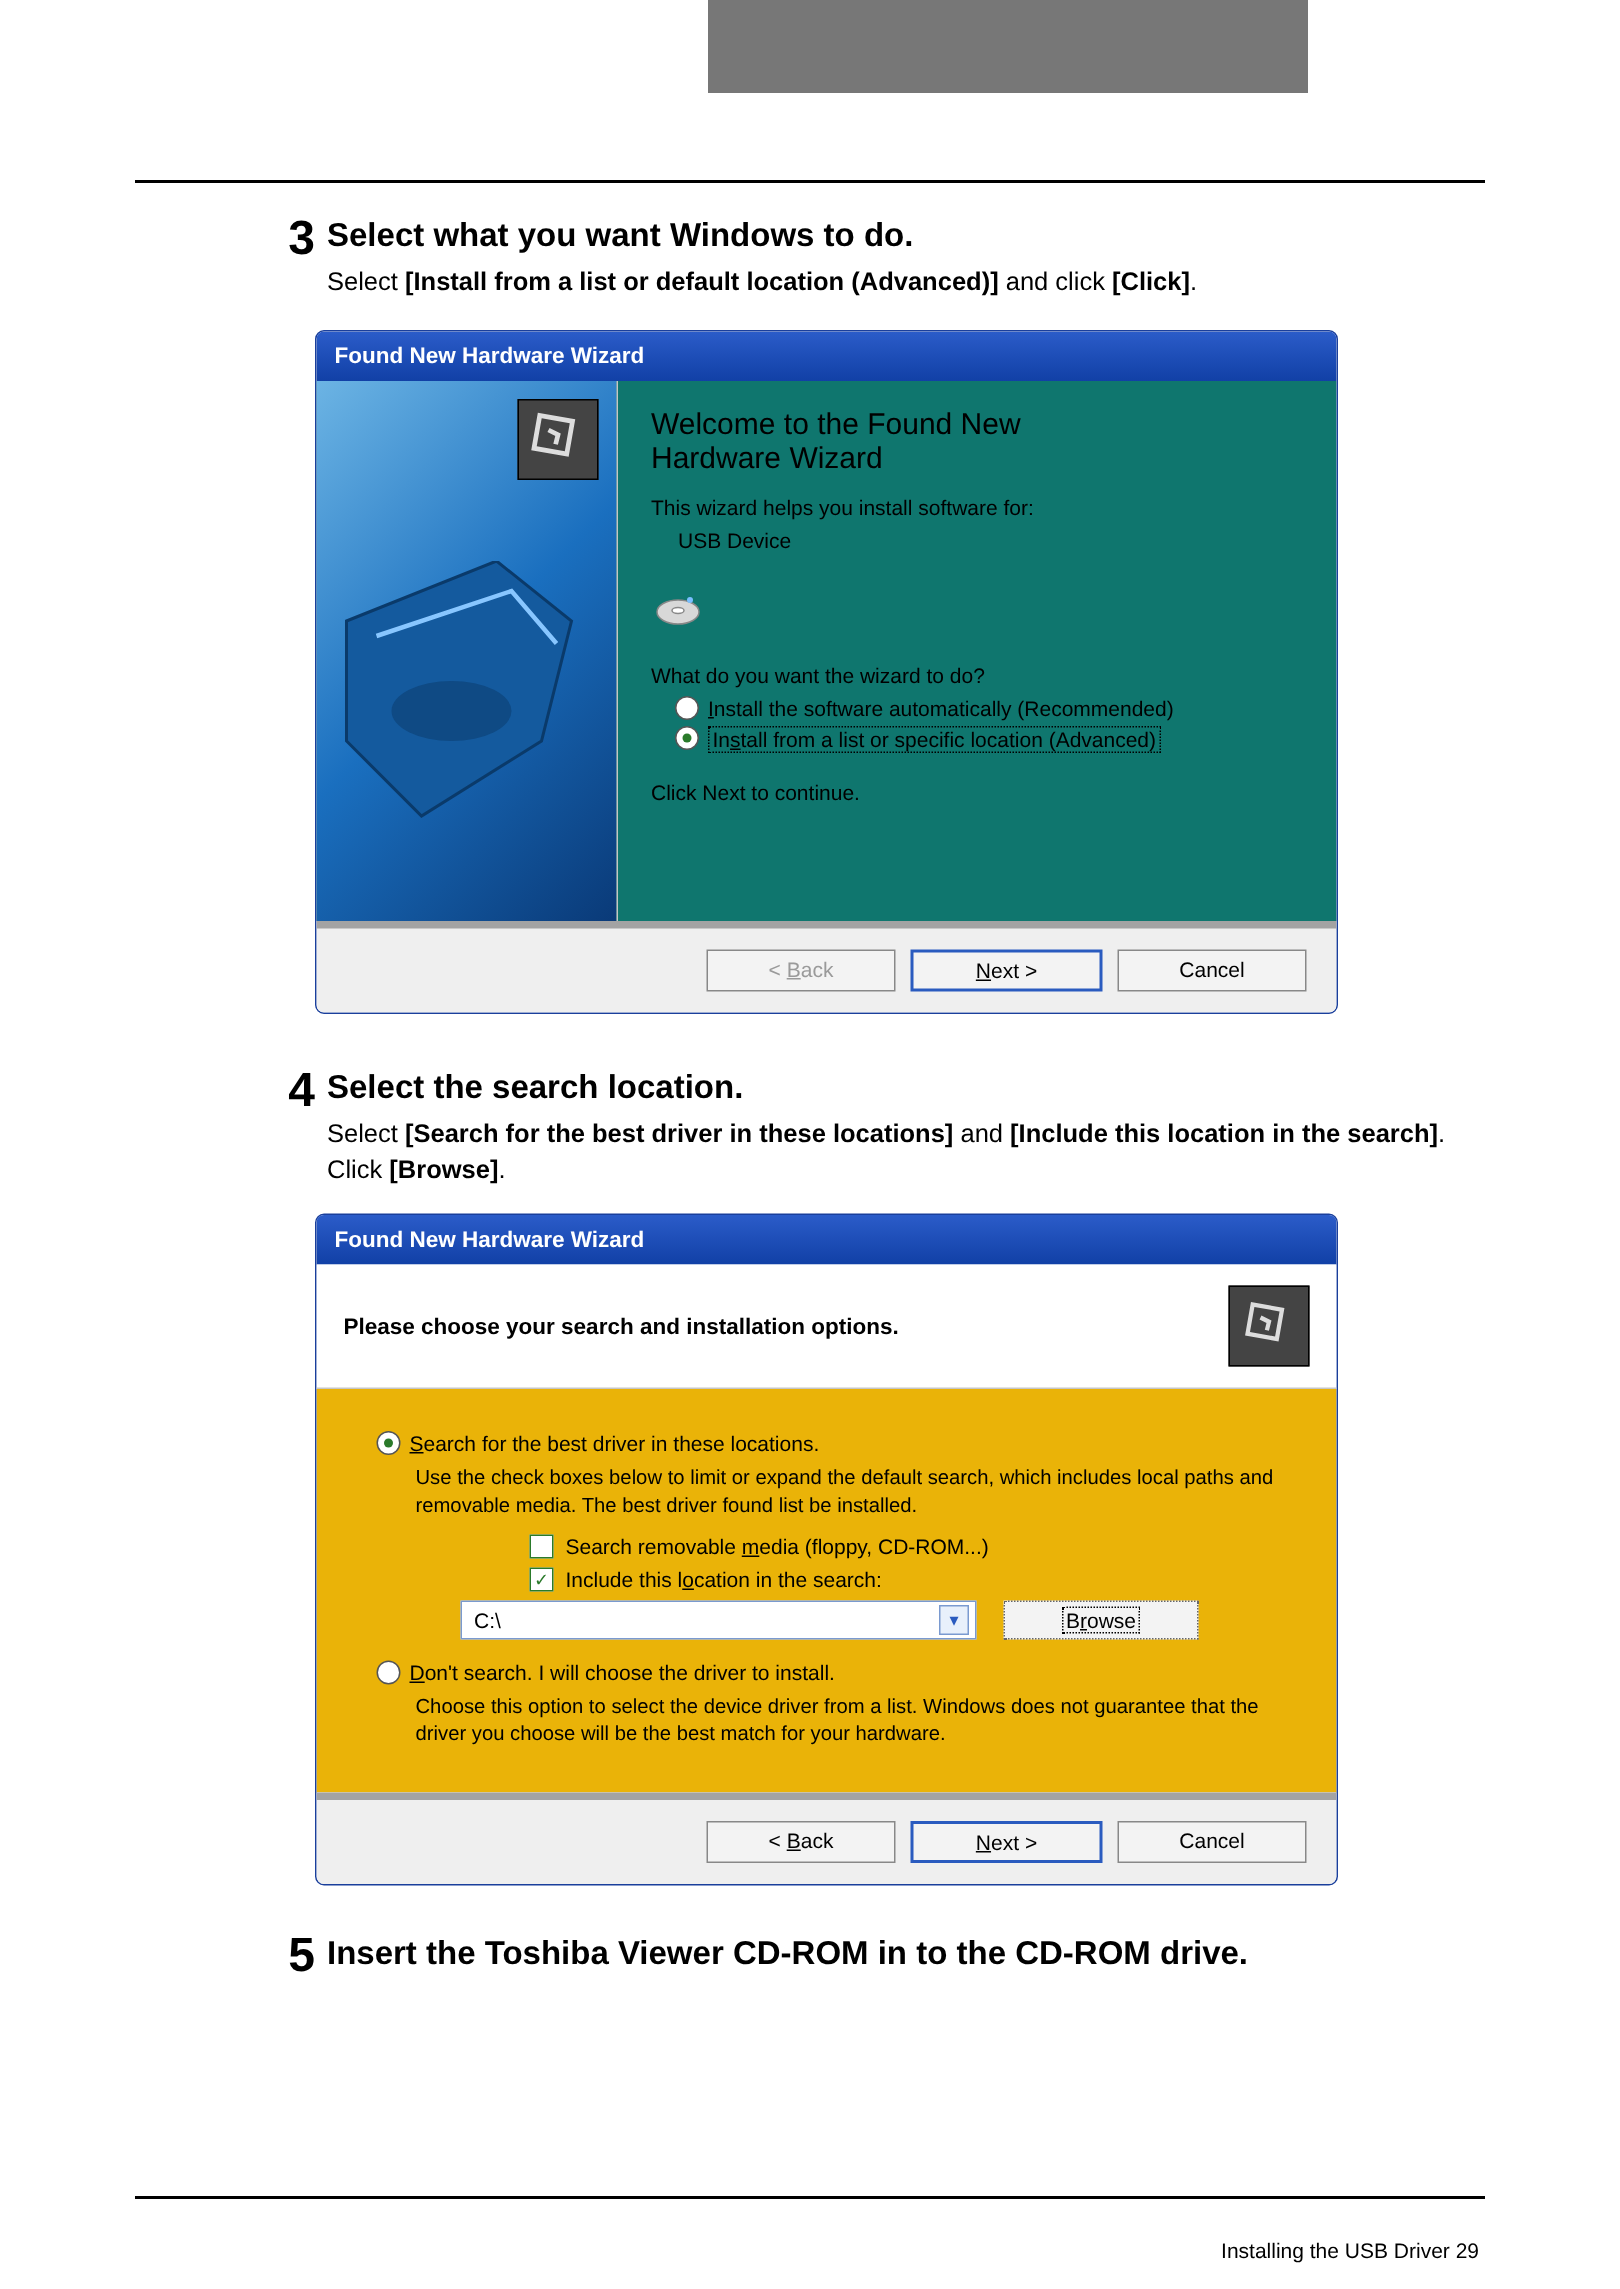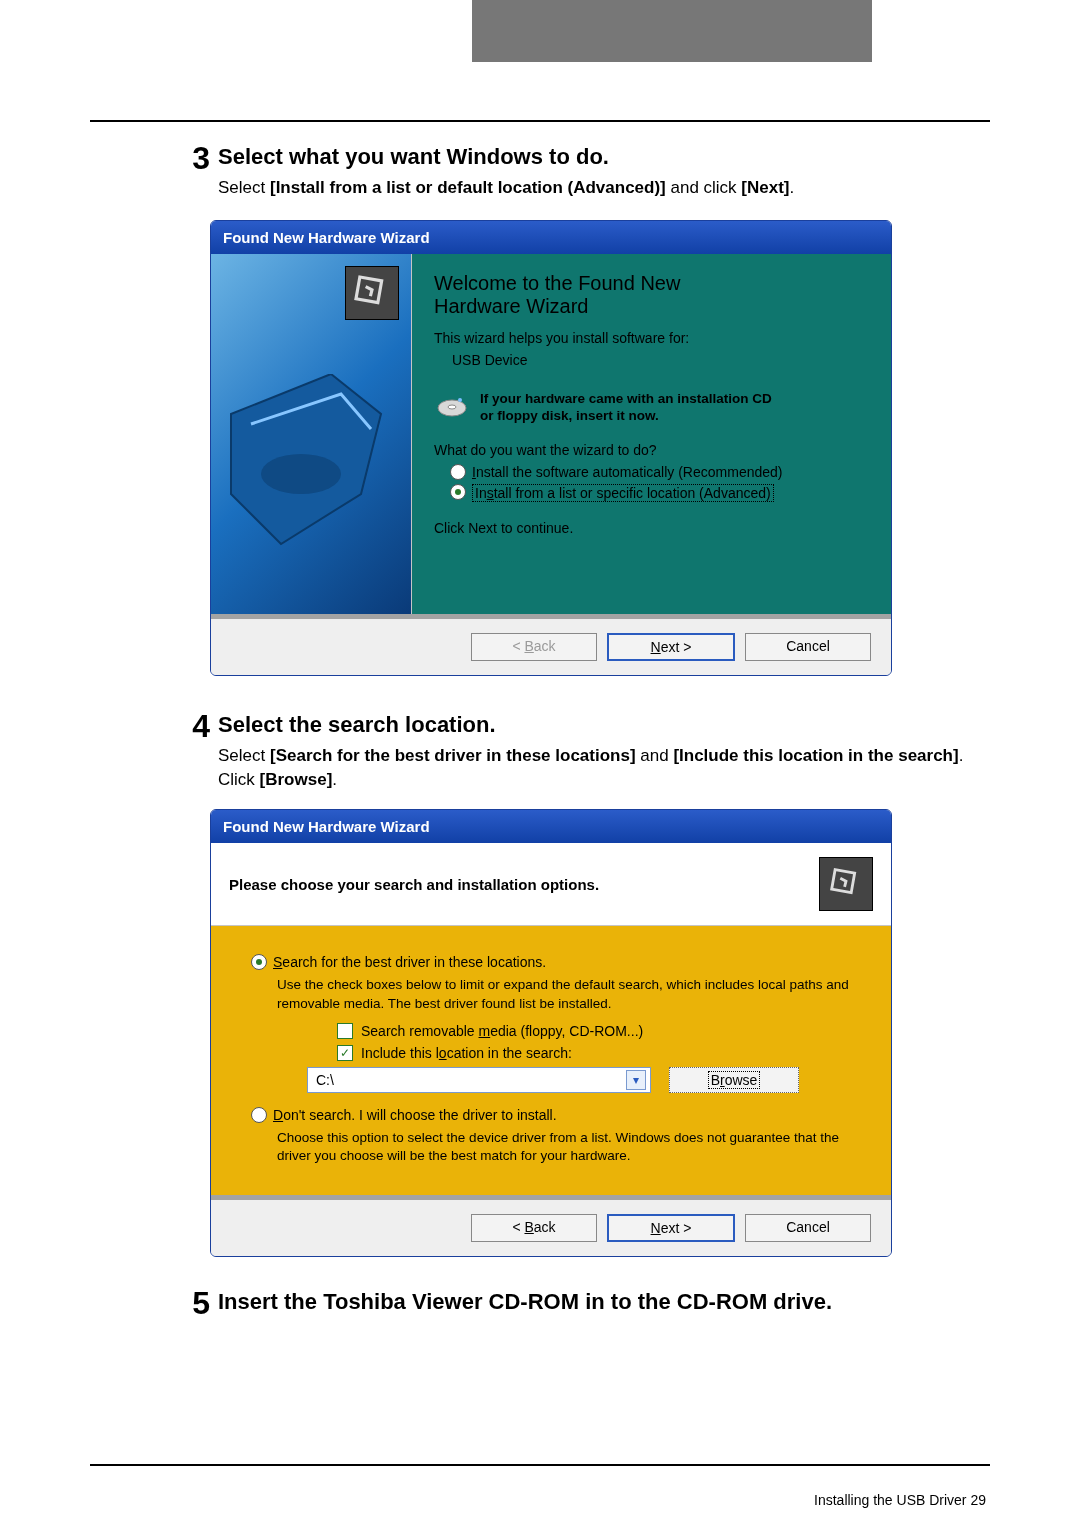--- a/index.html
+++ b/index.html
@@ -177,21 +177,21 @@
   }
   .wiz2-body .r-row { display:flex; align-items:center; margin:6px 0; }
   .wiz2-body .sub { margin-left:26px; font-size:13.5px; line-height:1.35; margin-bottom:10px;}
   .chk {
     width:14px;height:14px;border:1px solid #2a7a2a;margin-right:8px;
     display:inline-flex;align-items:center;justify-content:center;background:#fff;
   }
   .chk.sel::after{
     content:"✓"; color:#2a7a2a; font-size:12px; line-height:1;
   }
-  .sub-row{ margin-left:40px; display:flex; align-items:flex-end; margin-bottom:6px;padding-left:46px;}
+  .sub-row{ margin-left:56px; display:flex; align-items:flex-end; margin-bottom:6px;padding-left:46px;}
   .path-row{ margin-left:56px; display:flex; align-items:center; gap:18px; margin-top:6px; margin-bottom:14px;}
   .combobox{
     flex: 0 0 330px;
     height:24px;
     border:1px solid #7a9ad0;
     display:flex;align-items:center;justify-content:space-between;
     padding:0 4px 0 8px; background:#fff;
   }
   .combobox .arrow{
     width:18px;height:18px;border:1px solid #7a9ad0;
@@ -220,21 +220,21 @@
 <div class="page">
   <div class="top-grey-block"></div>
 
   <div class="content">
 
     <div class="step">
       <div class="step-num">3</div>
       <div class="step-body">
         <div class="step-title">Select what you want Windows to do.</div>
         <div class="step-desc">
-          <span>Select </span><span class="b">[Install from a list or default location (Advanced)]</span><span> and click </span><span class="b">[Next]</span><span>.</span>
+          <span>Select </span><span class="b">[Install from a list or default location (Advanced)]</span><span> and click </span><span class="b">[Click]</span><span>.</span>
         </div>
       </div>
     </div>
 
     <div class="wizard">
       <div class="wiz-titlebar">Found New Hardware Wizard</div>
       <div class="wiz-body">
         <div class="wiz-side">
           <div class="wiz-side-logo">
             <svg viewBox="0 0 24 24" fill="none" stroke="#ddd" stroke-width="2">
@@ -257,24 +257,20 @@
           <div class="wiz-txt-small wiz-device">USB Device</div>
 
           <div class="cd-row">
             <div class="cd-icon">
               <svg viewBox="0 0 36 36">
                 <ellipse cx="18" cy="18" rx="14" ry="8" fill="#d8d8d8" stroke="#888"></ellipse>
                 <ellipse cx="18" cy="17" rx="4" ry="2" fill="#fff" stroke="#888"></ellipse>
                 <circle cx="26" cy="10" r="2" fill="#7abfff"></circle>
               </svg>
             </div>
-            <div class="cd-text">
-              <span>If your hardware came with an installation CD</span><br>
-              <span>or floppy disk, insert it now.</span>
-            </div>
           </div>
 
           <div class="wiz-q">What do you want the wizard to do?</div>
           <div class="radio-row">
             <span class="radio-glyph"></span>
             <span class="lbl"><span class="u">I</span>nstall the software automatically (Recommended)</span>
           </div>
           <div class="radio-row dotted-sel">
             <span class="radio-glyph sel"></span>
             <span class="lbl">In<span class="u">s</span>tall from a list or specific location (Advanced)</span>

